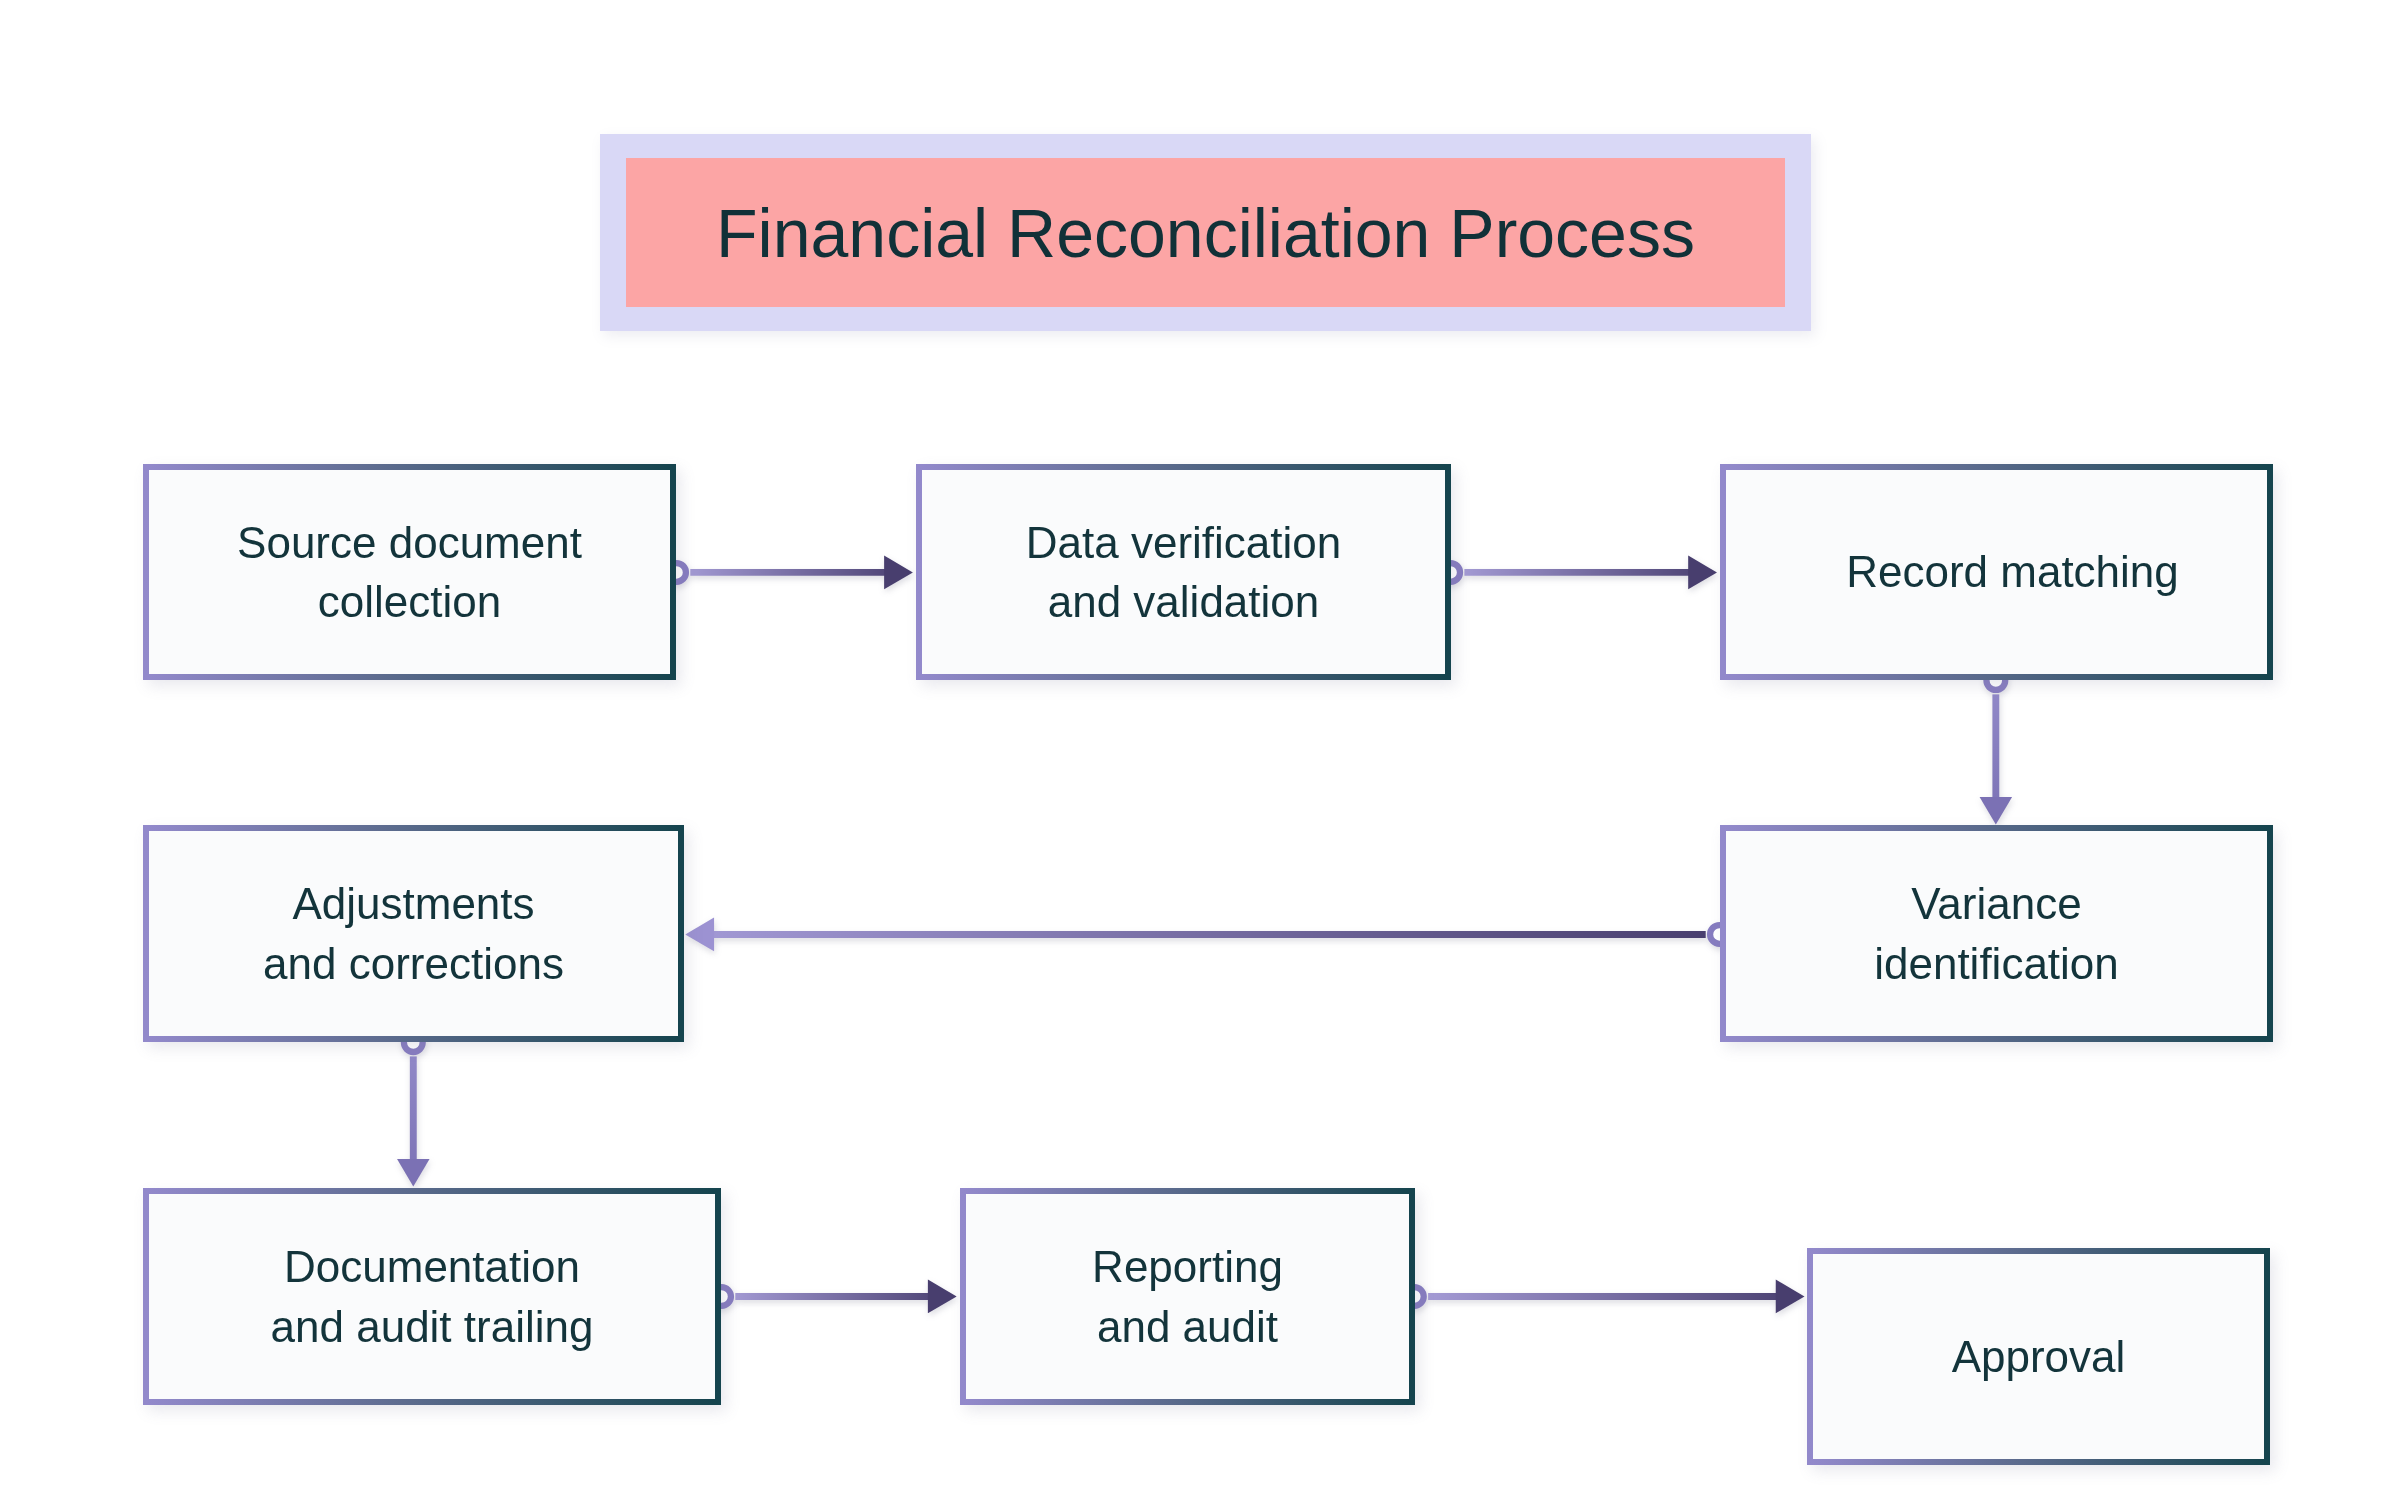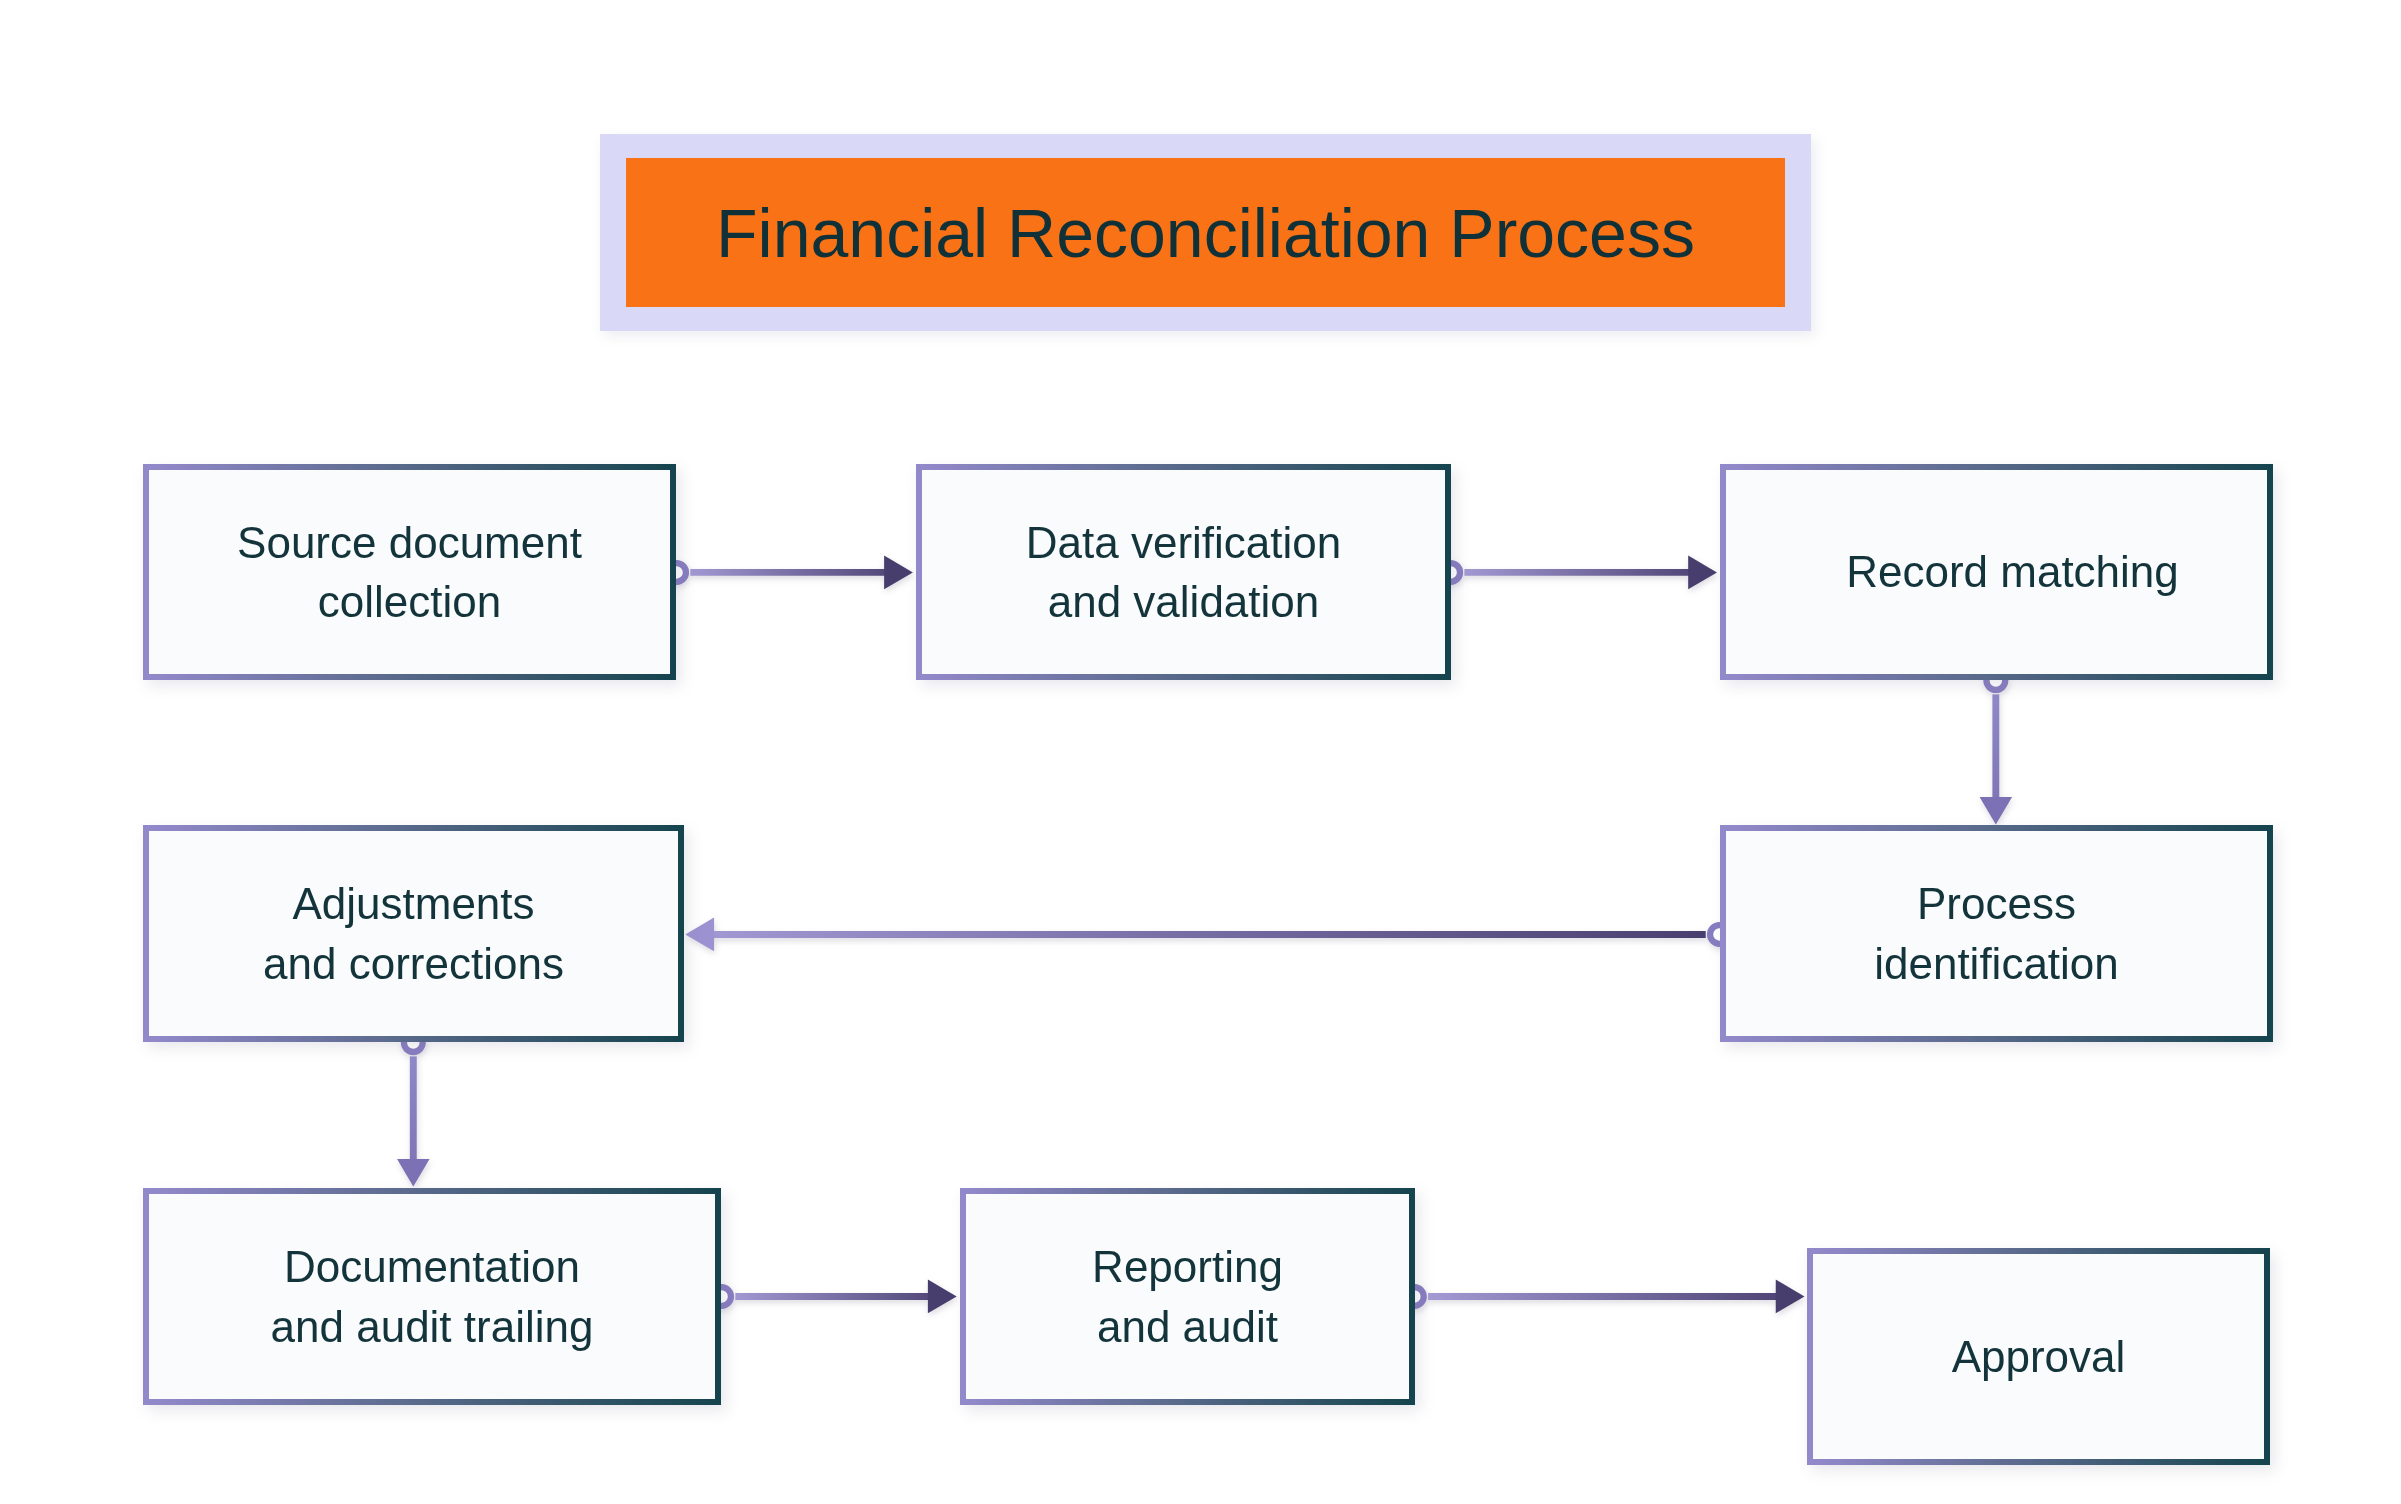--- a/index.html
+++ b/index.html
@@ -21,21 +21,21 @@
     position: absolute;
     left: 600px; top: 134px;
     width: 1211px; height: 197px;
     background: #d9d8f6;
     box-sizing: border-box;
     padding: 24px 26px;
     box-shadow: 3.8px 5px 12.5px rgba(130,130,160,0.14);
   }
   .title-inner {
     width: 100%; height: 100%;
-    background: #f97316;
+    background: #fca5a5;
     display: flex;
     align-items: center;
     justify-content: center;
   }
   .title-text {
     font-size: 68px;
     color: #113138;
     letter-spacing: 0px;
     white-space: nowrap;
   }
@@ -175,21 +175,21 @@
   <div class="node" id="node-source">
     <span class="node-label">Source document
 collection</span>
   </div>
 
   <div class="node" id="node-match">
     <span class="node-label">Record matching</span>
   </div>
 
   <div class="node" id="node-variance">
-    <span class="node-label">Process
+    <span class="node-label">Variance
 identification</span>
   </div>
 
   <div class="node" id="node-adjust">
     <span class="node-label">Adjustments
 and corrections</span>
   </div>
 
   <div class="node" id="node-document">
     <span class="node-label">Documentation

